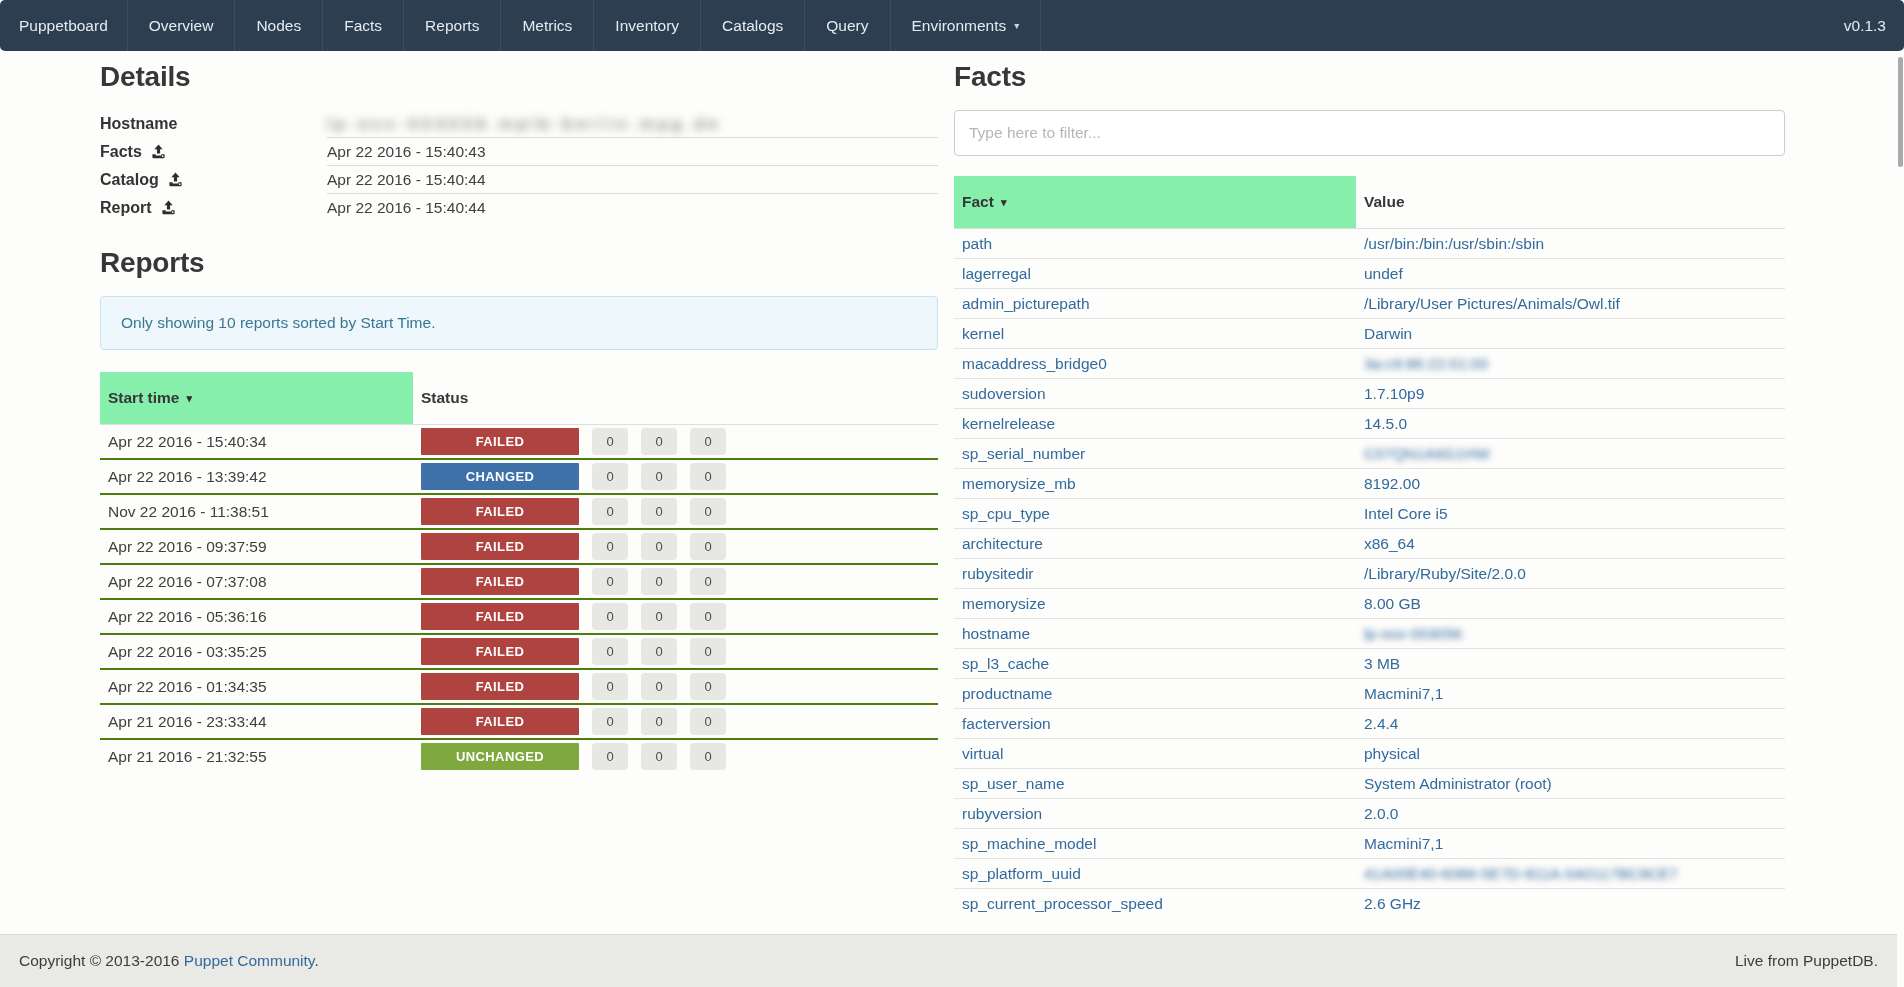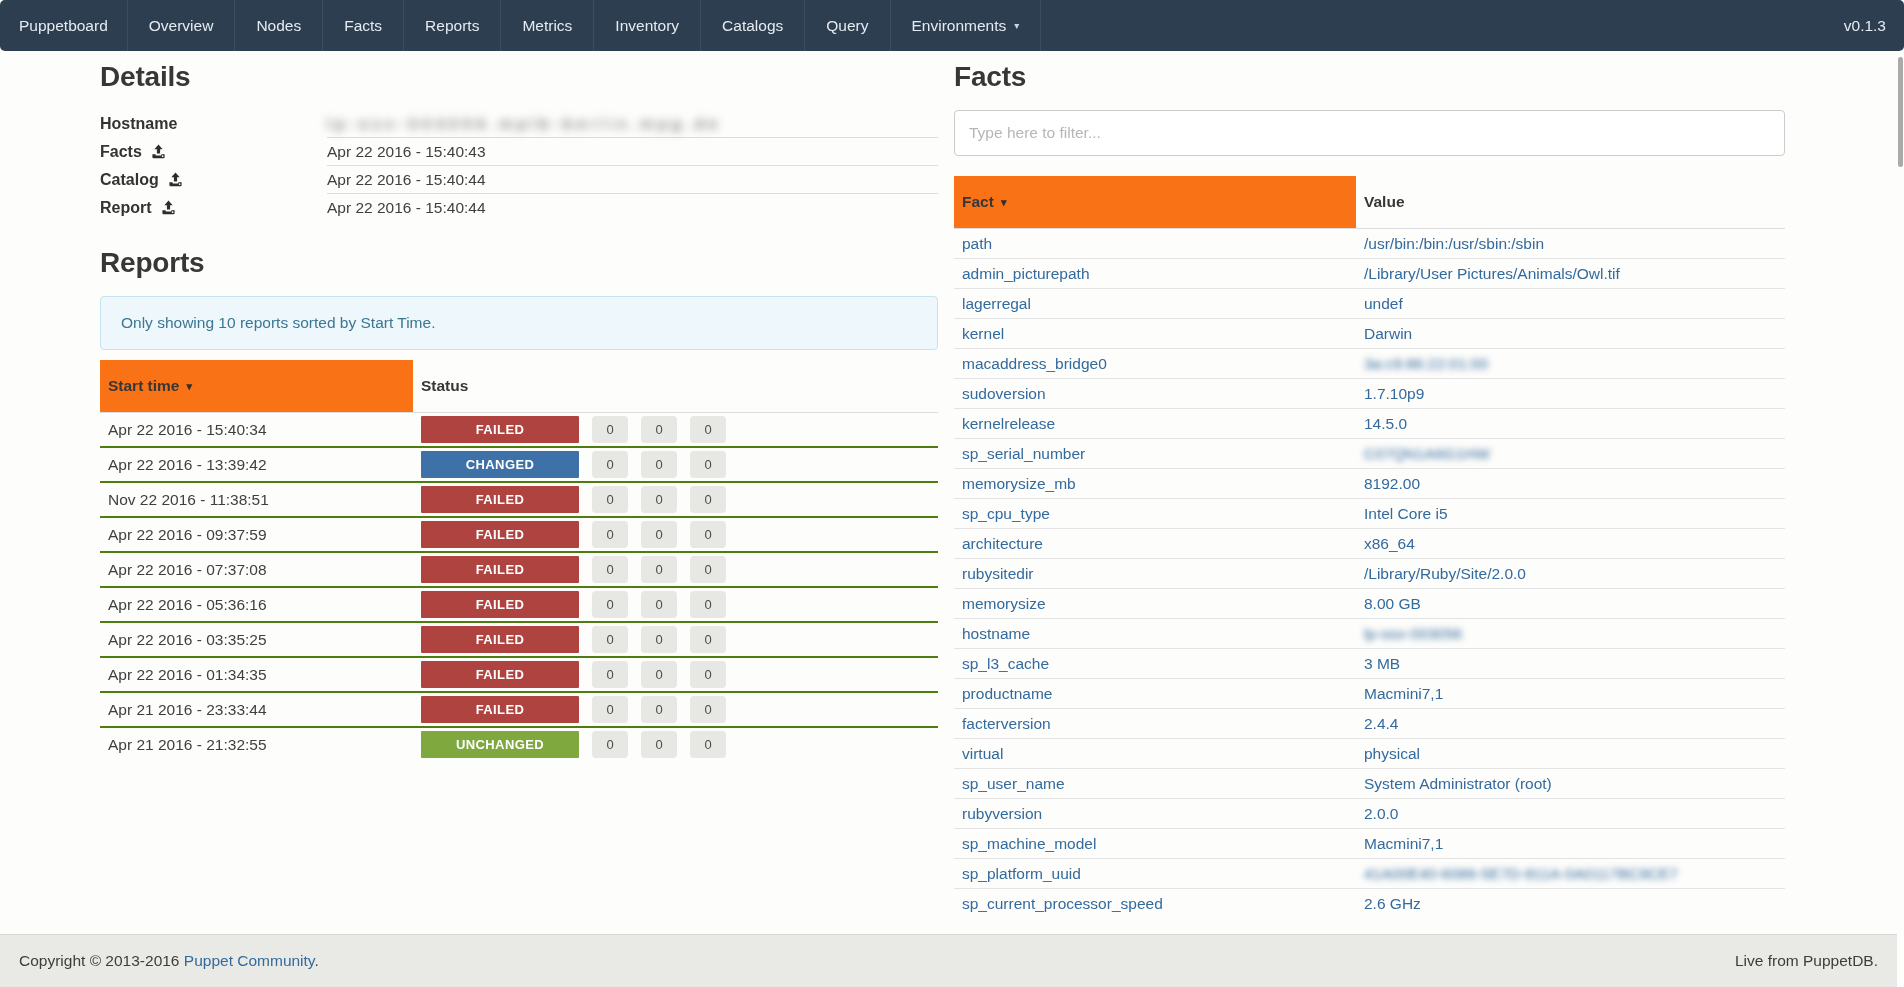--- a/index.html
+++ b/index.html
@@ -27,24 +27,24 @@
   .details-table .dl { width:227px; font-weight:700; color:#333; font-size:16px; }
   .details-table tr + tr .dv { border-top:1px solid #ddd; }
   .upload-icon { width:15px; height:15px; margin-left:9px; vertical-align:-2px; cursor:pointer; }
   .blur-strong { filter:blur(5px); letter-spacing:5px; }
   .blur-mild { filter:blur(3px); }
 
   
   .reports-h2 { margin-top:26px; }
   .alert-info { background:var(--alert-bg,#eef7fb); border:1px solid var(--alert-border,#c5e4f0);
     color:var(--alert-text,#3a7792); border-radius:4px; padding:17px 20px;
-    font-size:15.5px; margin-bottom:10px; }
+    font-size:15.5px; margin-bottom:22px; }
   th { text-align:left; font-weight:700; color:#373737; font-size:15.5px;
     padding:17px 8px; border-bottom:1px solid #ddd; }
-  th.sorted { background:#f97316; }
+  th.sorted { background:#86efac; }
   .reports-table th.sorted { width:313px; }
   .sort-caret { font-size:11px; margin-left:7px; color:#2f2f2f; vertical-align:1px; }
   .reports-table td { border-top:2px solid #4d7c0f; padding:3px 8px; font-size:15.5px;
     height:33px; vertical-align:middle; }
   .reports-table tbody tr:first-child td { border-top:none; }
   .status-badge { display:inline-block; width:158px; height:27px; line-height:27px;
     text-align:center; color:#fff; font-weight:700; font-size:13px; border-radius:1px;
     letter-spacing:0.4px; cursor:pointer; }
   .count-badge { display:inline-block; width:36px; height:27px; line-height:27px;
     text-align:center; background:#e7e7e4; color:#4d4d4d; font-size:13px;
@@ -194,26 +194,26 @@
           </th>
           <th>Value</th>
         </tr>
       </thead>
       <tbody id="facts-body">
           <tr>
             <td><a>path</a></td>
             <td><a>/usr/bin:/bin:/usr/sbin:/sbin</a></td>
           </tr>
           <tr>
+            <td><a>lagerregal</a></td>
+            <td><a>undef</a></td>
+          </tr>
+          <tr>
             <td><a>admin_picturepath</a></td>
             <td><a>/Library/User Pictures/Animals/Owl.tif</a></td>
-          </tr>
-          <tr>
-            <td><a>lagerregal</a></td>
-            <td><a>undef</a></td>
           </tr>
           <tr>
             <td><a>kernel</a></td>
             <td><a>Darwin</a></td>
           </tr>
           <tr>
             <td><a>macaddress_bridge0</a></td>
             <td><a class="blur-mild">3a:c9:86:22:01:00</a></td>
           </tr>
           <tr>

